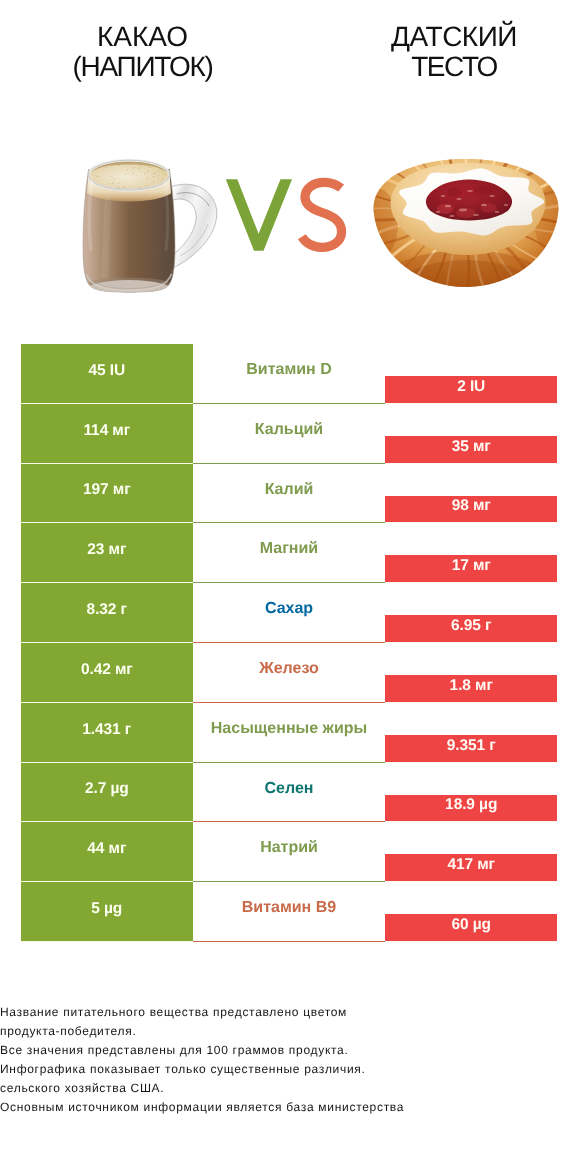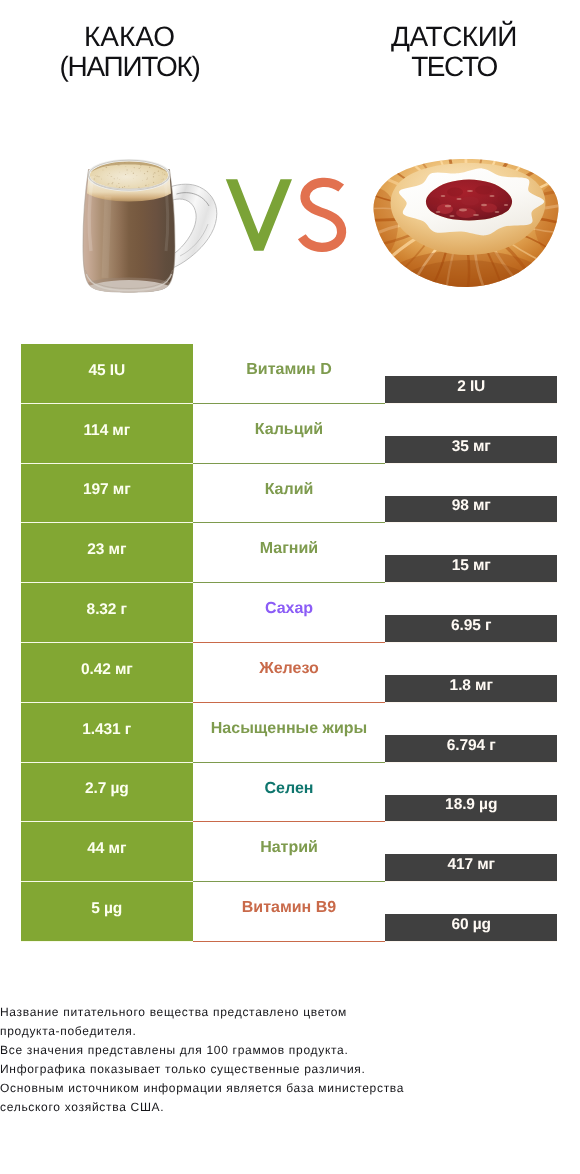--- a/index.html
+++ b/index.html
@@ -3,21 +3,21 @@
 <meta charset="utf-8">
 <title>Comparison</title>
 <style>
   html,body{margin:0;padding:0;}
   body{-webkit-font-smoothing:antialiased;text-rendering:geometricPrecision;width:580px;height:1174px;background:#ffffff;font-family:"Liberation Sans",sans-serif;overflow:hidden;}
   .page{position:relative;width:580px;height:1174px;}
 
   
   .titles{position:absolute;top:0;left:0;width:580px;height:130px;}
   .title{position:absolute;top:22px;text-align:center;font-size:28px;line-height:30px;color:#111114;font-weight:400;}
-  .title.left{left:4px;width:251px;}
+  .title.left{left:17px;width:251px;}
   .title.right{left:329px;width:250px;}
   .t-l1{letter-spacing:0;}
   .t-l2{letter-spacing:-1.25px;}
   .t-r1{letter-spacing:-0.5px;}
   .t-r2{letter-spacing:-1.4px;}
 
   
   .hero{position:absolute;top:0;left:0;width:580px;height:320px;}
   .prodimg{position:absolute;}
   .prodimg.left{left:80px;top:154px;}
@@ -29,21 +29,21 @@
   .vs-s{stroke:#e2714f;}
 
   
   .tbl{position:absolute;left:21px;top:344px;width:536px;}
   .row{display:flex;height:59.8px;}
   .cell{display:flex;align-items:center;justify-content:center;text-align:right;box-sizing:border-box;padding-bottom:5px;}
   .cl{width:179px;color:#fdfff0;font-size:15.5px;font-weight:700;background:#82a733;
       border-bottom:1.3px solid #f7fae6;letter-spacing:-0.1px;}
   .cm{width:200px;font-size:16px;font-weight:700;line-height:21.5px;background:#ffffff;
       border-bottom:1.3px solid #82a733;padding:15.1px 14px 0 14px;align-items:flex-start;}
-  .cr{width:179px;color:#fffaf4;font-size:15.5px;font-weight:700;background:#404040;
+  .cr{width:179px;color:#fffaf4;font-size:15.5px;font-weight:700;background:#ef4444;
       border-bottom:1.3px solid #fdf6ef;letter-spacing:-0.1px;margin-top:32px;}
 
   
   .foot{position:absolute;left:0;top:1003px;width:580px;font-size:12px;line-height:18.9px;color:#16161a;letter-spacing:0.7px;}
   .foot > div{white-space:nowrap;}
 </style>
 </head>
 <body>
 
 <div class="page">
@@ -390,36 +390,36 @@
         <div class="cell cr">35 мг</div>
       </div>
       <div class="row">
         <div class="cell cl">197 мг</div>
         <div class="cell cm" style="color: rgb(126, 155, 78); border-bottom-color: rgb(126, 155, 78);">Калий</div>
         <div class="cell cr">98 мг</div>
       </div>
       <div class="row">
         <div class="cell cl">23 мг</div>
         <div class="cell cm" style="color: rgb(126, 155, 78); border-bottom-color: rgb(126, 155, 78);">Магний</div>
-        <div class="cell cr">15 мг</div>
+        <div class="cell cr">17 мг</div>
       </div>
       <div class="row">
         <div class="cell cl">8.32 г</div>
-        <div class="cell cm" style="color: #8b5cf6; border-bottom-color: rgb(201, 106, 74);">Сахар</div>
+        <div class="cell cm" style="color: #0369a1; border-bottom-color: rgb(201, 106, 74);">Сахар</div>
         <div class="cell cr">6.95 г</div>
       </div>
       <div class="row">
         <div class="cell cl">0.42 мг</div>
         <div class="cell cm" style="color: rgb(201, 106, 74); border-bottom-color: rgb(201, 106, 74);">Железо</div>
         <div class="cell cr">1.8 мг</div>
       </div>
       <div class="row">
         <div class="cell cl">1.431 г</div>
         <div class="cell cm" style="color: rgb(126, 155, 78); border-bottom-color: rgb(126, 155, 78);">Насыщенные жиры</div>
-        <div class="cell cr">6.794 г</div>
+        <div class="cell cr">9.351 г</div>
       </div>
       <div class="row">
         <div class="cell cl">2.7 µg</div>
         <div class="cell cm" style="color: #0f766e; border-bottom-color: rgb(201, 106, 74);">Селен</div>
         <div class="cell cr">18.9 µg</div>
       </div>
       <div class="row">
         <div class="cell cl">44 мг</div>
         <div class="cell cm" style="color: rgb(126, 155, 78); border-bottom-color: rgb(126, 155, 78);">Натрий</div>
         <div class="cell cr">417 мг</div>
@@ -429,16 +429,16 @@
         <div class="cell cm" style="color: rgb(201, 106, 74); border-bottom-color: rgb(201, 106, 74);">Витамин B9</div>
         <div class="cell cr">60 µg</div>
       </div>
     </div>
 
   <div class="foot">
       <div>Название питательного вещества представлено цветом</div>
       <div>продукта-победителя.</div>
       <div>Все значения представлены для 100 граммов продукта.</div>
       <div>Инфографика показывает только существенные различия.</div>
+      <div>сельского хозяйства США.</div>
       <div>Основным источником информации является база министерства</div>
-      <div>сельского хозяйства США.</div>
     </div>
 </div>
 
 </body></html>

